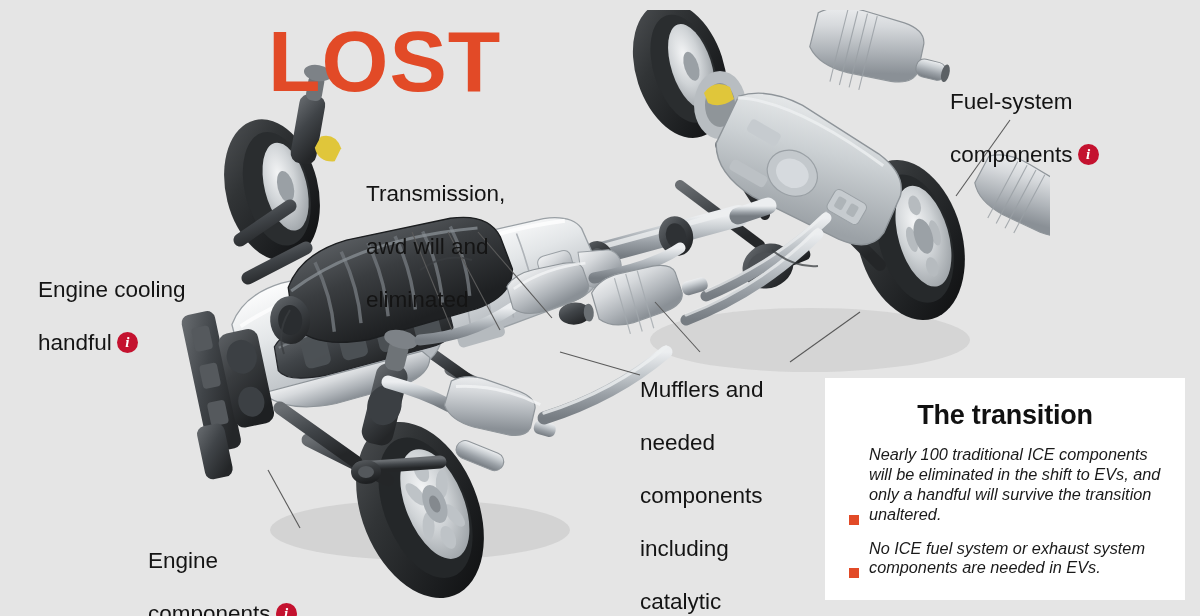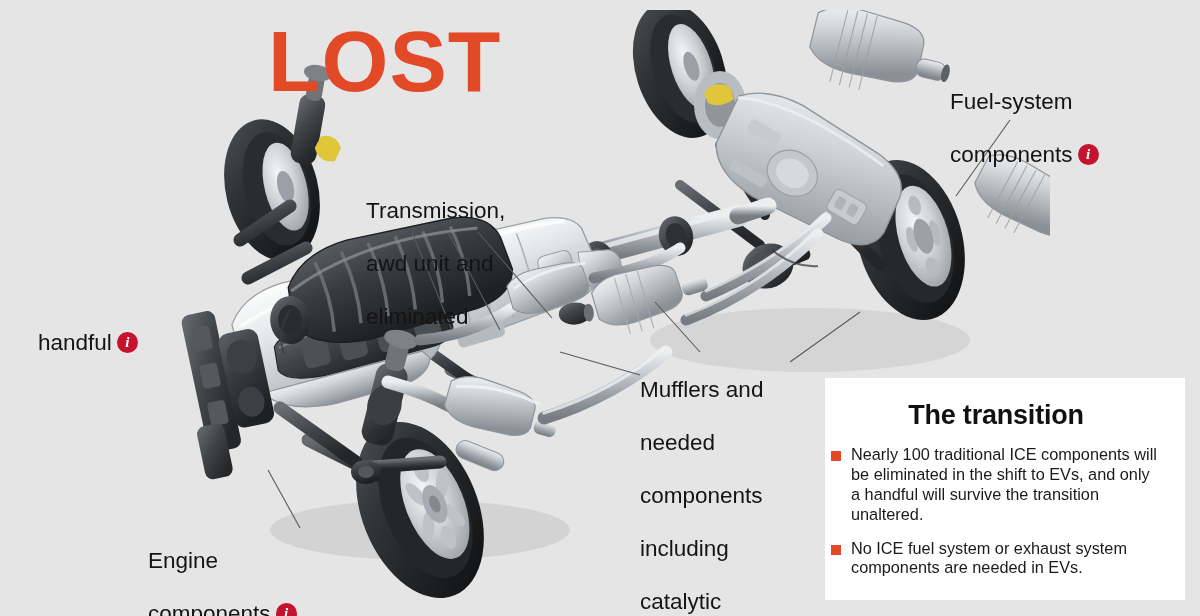--- a/index.html
+++ b/index.html
@@ -36,21 +36,21 @@
     font-size: 22.5px;
     line-height: 1.18;
     color: #141414;
     white-space: pre-line;
   }
   .callout .txt { display: inline; }
 
   #callout-cooling   { left: 38px;  top: 250px; }
   #callout-engine    { left: 148px; top: 521px; }
   #callout-fuel      { left: 950px; top: 62px;  }
-  #callout-trans     { left: 366px; top: 171px; }
+  #callout-trans     { left: 366px; top: 154px; }
   #callout-muffler   { left: 640px; top: 350px; }
 
   
   .info-badge {
     display: inline-block;
     width: 21px;
     height: 21px;
     border-radius: 50%;
     background: #c4122f;
     position: relative;
@@ -81,34 +81,35 @@
 
   
   #transition-box {
     position: absolute;
     left: 825px;
     top: 378px;
     width: 360px;
     height: 222px;
     background: #ffffff;
     box-sizing: border-box;
-    padding: 18px 22px 16px 4px;
+    padding: 18px 22px 16px 22px;
   }
   #transition-title {
     text-align: center;
     font-size: 27px;
     font-weight: bold;
     color: #111111;
     margin: 4px 0 14px 0;
     letter-spacing: -0.2px;
   }
   .bullet-row {
     display: flex;
-    align-items: flex-start;
+    align-items: flex-end;
     margin-bottom: 14px;
+    font-style: italic;
   }
   .bullet-sq {
     flex: 0 0 auto;
     width: 10px;
     height: 10px;
     background: #e24a27;
     margin: 6px 10px 0 2px;
   }
   .bullet-text {
     font-size: 16.3px;
@@ -469,37 +470,37 @@
 
       <path d="M1010,120 L956,196"></path>
 
       <path d="M300,528 L268,470"></path>
     </g>
   </svg>
 
   <div id="lost-title">LOST</div>
 
   <div class="callout" id="callout-cooling">
-    <br>
+    <span class="txt">Engine cooling</span><br>
     <span class="txt">handful</span><span class="info-badge"></span>
   </div>
 
   <div class="callout" id="callout-engine">
     <span class="txt">Engine</span><br>
     <span class="txt">components</span><span class="info-badge"></span>
   </div>
 
   <div class="callout" id="callout-fuel">
     <span class="txt">Fuel-system</span><br>
     <span class="txt">components</span><span class="info-badge"></span>
   </div>
 
   <div class="callout" id="callout-trans">
     <span class="txt">Transmission,</span><br>
-    <span class="txt">awd unit and</span><br>
+    <span class="txt">awd will and</span><br>
     <span class="txt">eliminated</span>
   </div>
 
   <div class="callout" id="callout-muffler">
     <span class="txt">Mufflers and</span><br>
     <span class="txt">needed</span><br>
     <span class="txt">components</span><br>
     <span class="txt">including</span><br>
     <span class="txt">catalytic</span><br>
     <br>

